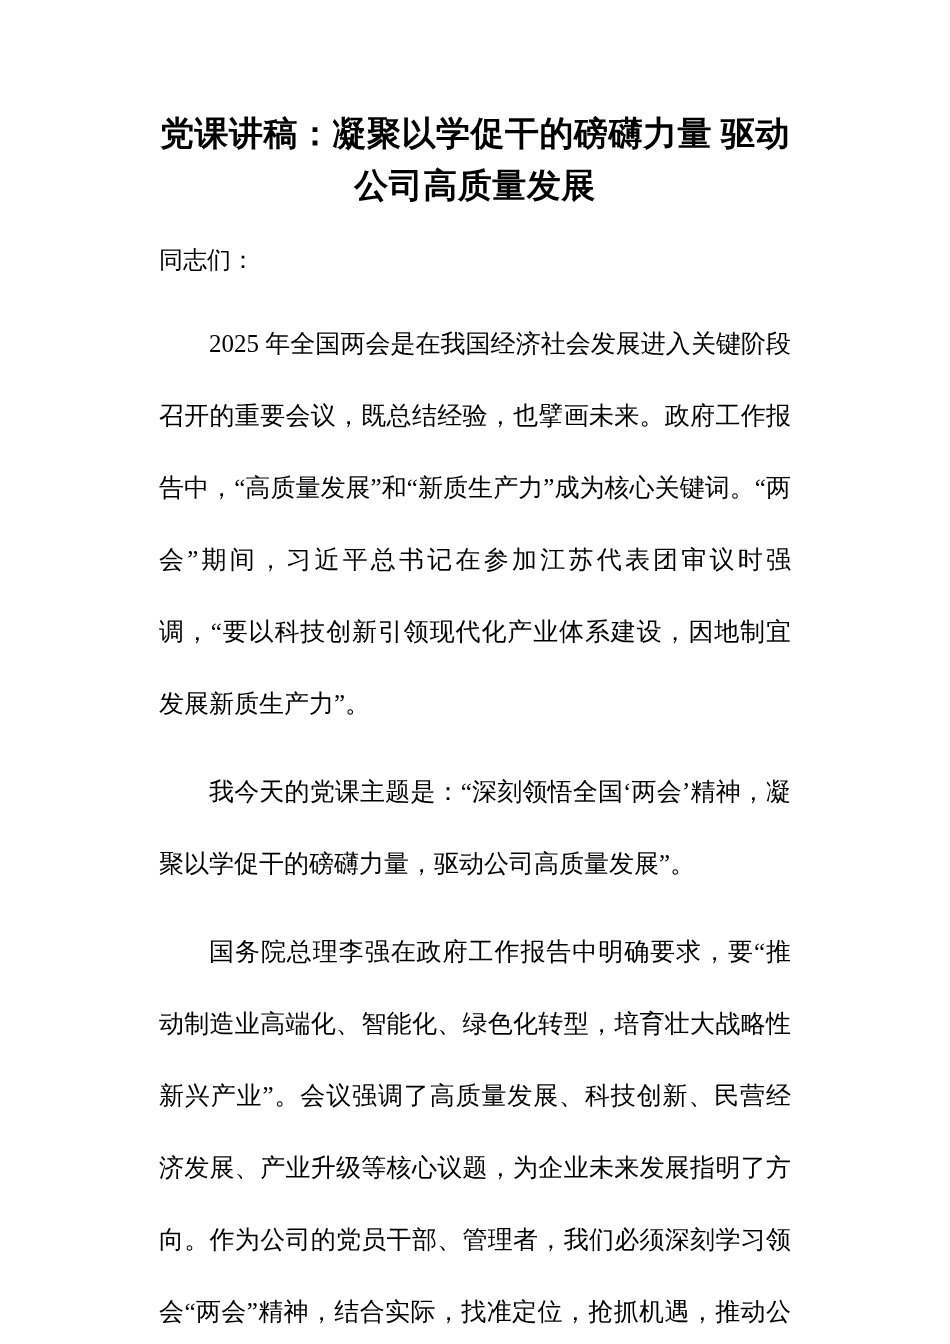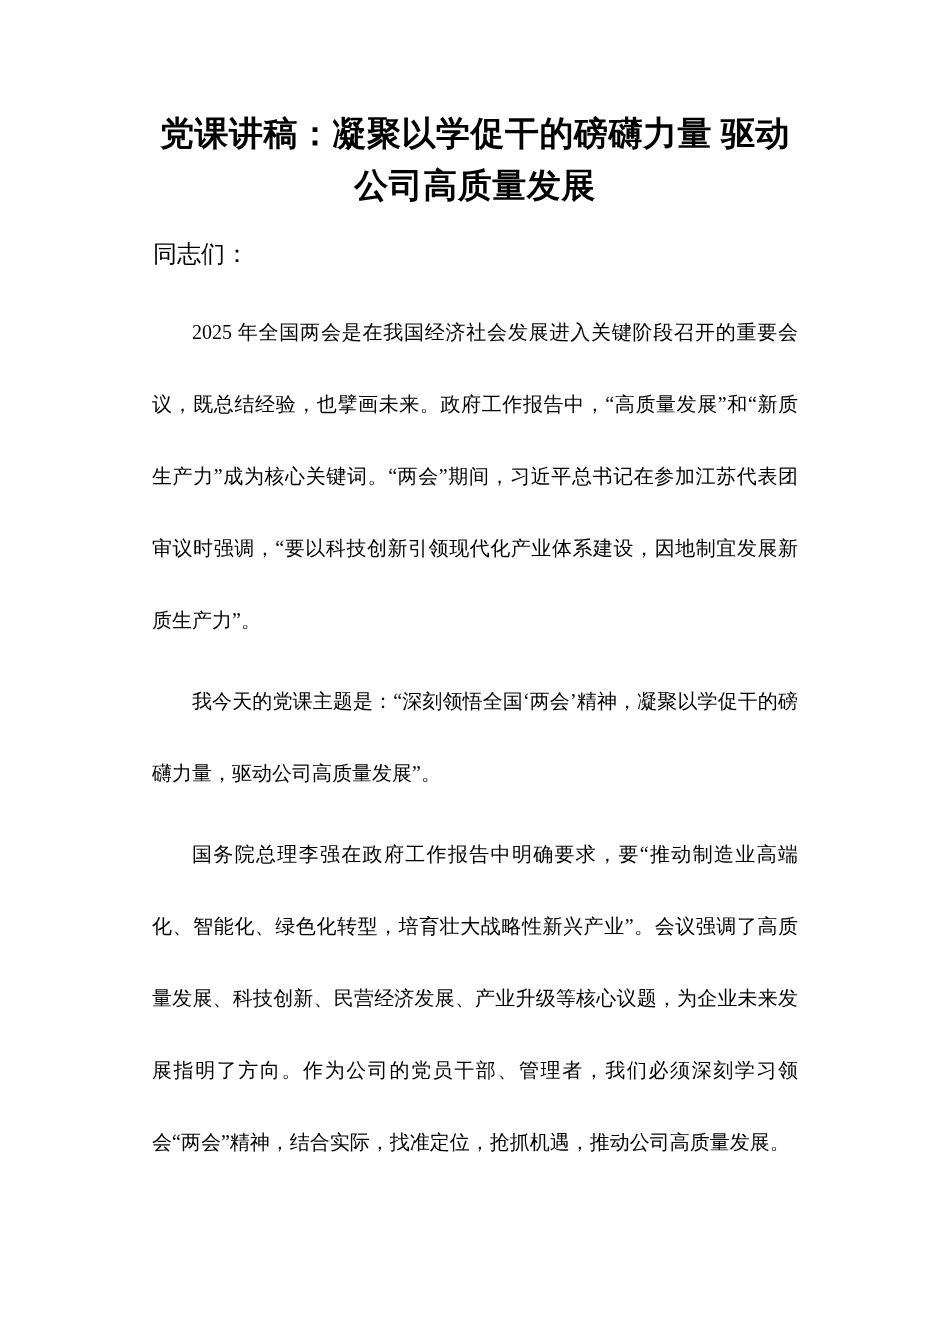--- a/index.html
+++ b/index.html
@@ -23,28 +23,28 @@
   }
   .doc-title {
     margin: 0 0 6px 0;
     font-size: 34px;
     font-weight: bold;
     text-align: center;
     line-height: 52px;
     letter-spacing: 0.5px;
   }
   .salutation {
-    margin: 10px;
+    margin: 16px;
     font-size: 24px;
     line-height: 64px;
     text-align: left;
   }
   .para {
-    margin: 9px;
-    font-size: 20px;
+    margin: 16px;
+    font-size: 25px;
     line-height: 72px;
     text-align: justify;
     text-indent: 2em;
     word-break: break-all;
   }
 </style>
 </head>
 <body>
 
 <div class="page">

